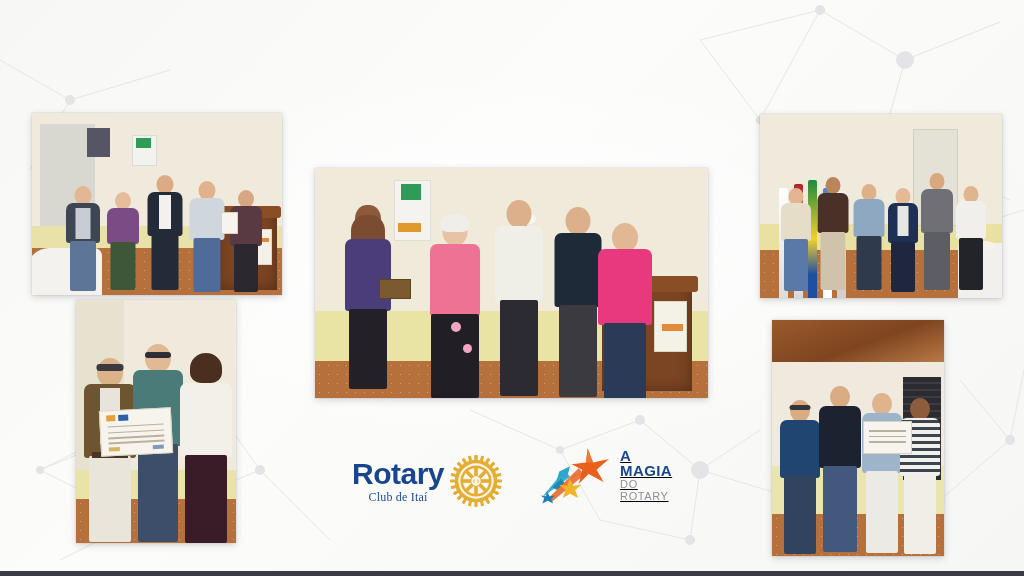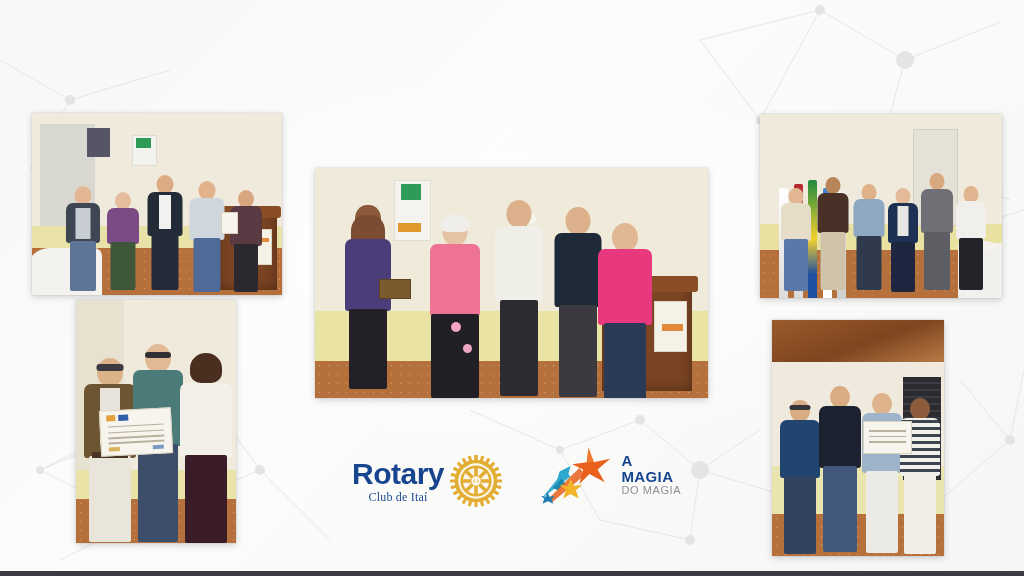--- a/index.html
+++ b/index.html
@@ -109,21 +109,21 @@
     margin-top: 2px;
     letter-spacing: .2px;
   }
   .wheel { width: 52px; height: 52px; }
   .divider {
     width: 1px;
     height: 58px;
     background: #c6c6c6;
     margin: 0 18px;
   }
-  .magia-block { display: flex; align-items: center; gap: 4px; }
+  .magia-block { display: flex; align-items: center; gap: 4px; text-decoration: underline; }
   .magia-words { display: flex; flex-direction: column; line-height: 1.05; }
   .magia-t1 { font-size: 15px; font-weight: bold; color: #17458f; letter-spacing: .4px; }
   .magia-t2 { font-size: 11px; color: #8d9096; letter-spacing: .6px; }
   
   .bottom-bar {
     position: absolute;
     left: 0; bottom: 0;
     width: 1024px; height: 5px;
     background: #3b3b44;
   }
@@ -483,21 +483,21 @@
         <path d="M56 2 L62 18 L54 18 Z" fill="#F07A33"></path>
 
         <path d="M10 60 L46 24 L52 32 L16 62 Z" fill="#E8601C" opacity=".85"></path>
 
         <path d="M36 36 L40 44 L49 43 L42 49 L45 58 L36 53 L28 58 L31 49 L24 43 L33 44 Z" fill="#F2B328"></path>
 
         <path d="M10 50 L13 56 L19 55 L15 59 L17 64 L11 61 L5 64 L7 58 L3 55 L9 56 Z" fill="#1F7FB5"></path>
       </svg>
       <div class="magia-words">
         <span class="magia-t1">A MAGIA</span>
-        <span class="magia-t2">DO MAGIA</span>
+        <span class="magia-t2">DO ROTARY</span>
       </div>
     </div>
 
   </div>
 
   <div class="bottom-bar"></div>
 
 </div>
 
 </body></html>

